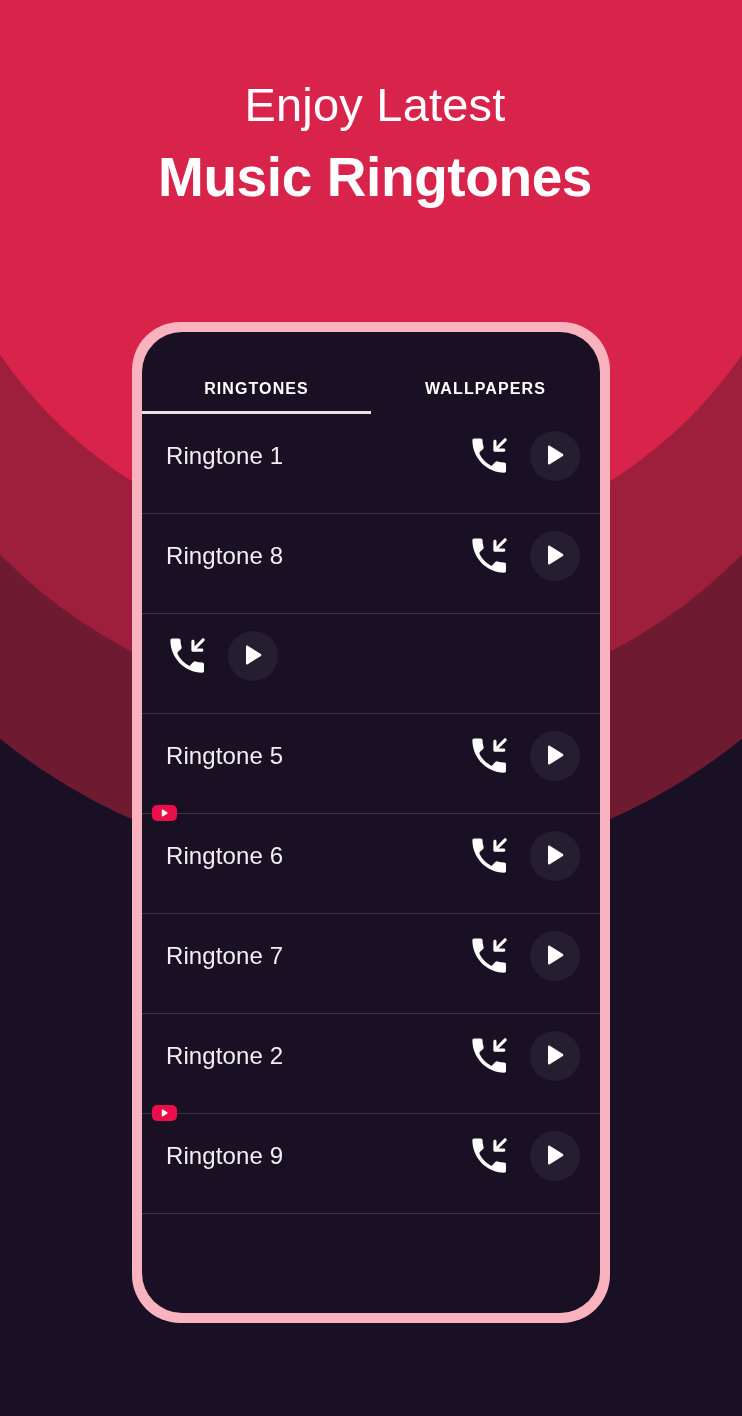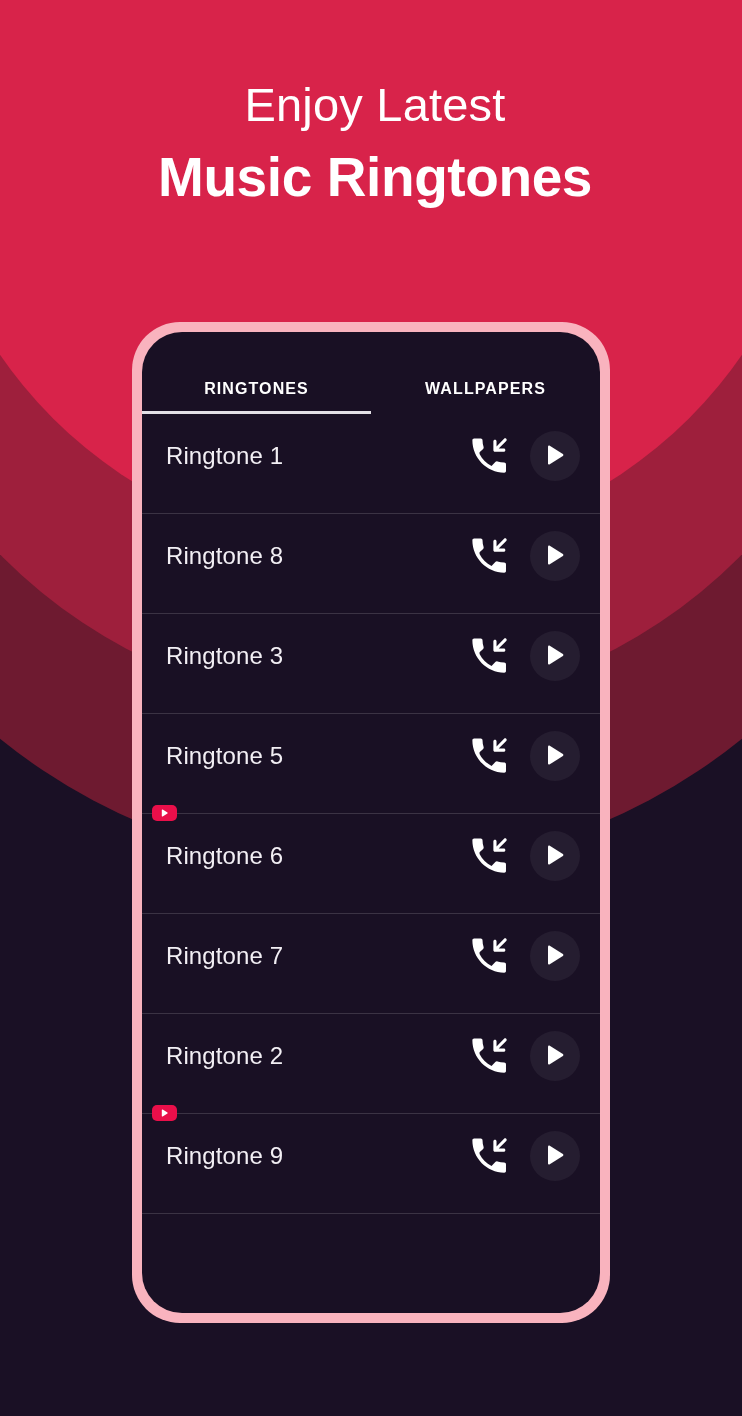--- a/index.html
+++ b/index.html
@@ -246,21 +246,20 @@
   <path fill="#FFFFFF" d="M20.6 2.2l-4.3 4.3V3.6c0-.5-.4-.9-.9-.9s-.9.4-.9.9v5.05c0 .5.4.9.9.9h5.05c.5 0 .9-.4.9-.9s-.4-.9-.9-.9h-2.9l4.3-4.3c.35-.35.35-.92 0-1.27-.35-.35-.9-.33-1.25.02z"></path>
 </svg>
           </span>
           <span class="play-button">
 <svg width="20" height="22" viewBox="0 0 20 22" aria-hidden="true">
   <path fill="#FFFFFF" d="M3 1.6c0-.9 1-1.45 1.76-.97l13.1 8.4c.7.45.7 1.49 0 1.94l-13.1 8.4C4 19.85 3 19.3 3 18.4V1.6z"></path>
 </svg>
           </span>
         </div>
         <div class="row">
-          <span class="row-title">Ringtone 3</span>
           <span>
 <svg class="assign-icon" viewBox="0 0 24 24" aria-hidden="true">
   <path fill="#FFFFFF" d="M6.6 10.8c1.5 2.95 3.9 5.35 6.85 6.85l2.3-2.3c.3-.3.72-.38 1.1-.25 1.2.4 2.5.62 3.85.62.55 0 1 .45 1 1V20.5c0 .55-.45 1-1 1C10.8 21.5 2.5 13.2 2.5 3c0-.55.45-1 1-1H7.3c.55 0 1 .45 1 1 0 1.35.22 2.65.62 3.85.12.38.03.8-.27 1.1l-2.05 1.85z"></path>
   <path fill="#FFFFFF" d="M20.6 2.2l-4.3 4.3V3.6c0-.5-.4-.9-.9-.9s-.9.4-.9.9v5.05c0 .5.4.9.9.9h5.05c.5 0 .9-.4.9-.9s-.4-.9-.9-.9h-2.9l4.3-4.3c.35-.35.35-.92 0-1.27-.35-.35-.9-.33-1.25.02z"></path>
 </svg>
           </span>
           <span class="play-button">
 <svg width="20" height="22" viewBox="0 0 20 22" aria-hidden="true">
   <path fill="#FFFFFF" d="M3 1.6c0-.9 1-1.45 1.76-.97l13.1 8.4c.7.45.7 1.49 0 1.94l-13.1 8.4C4 19.85 3 19.3 3 18.4V1.6z"></path>
 </svg>

